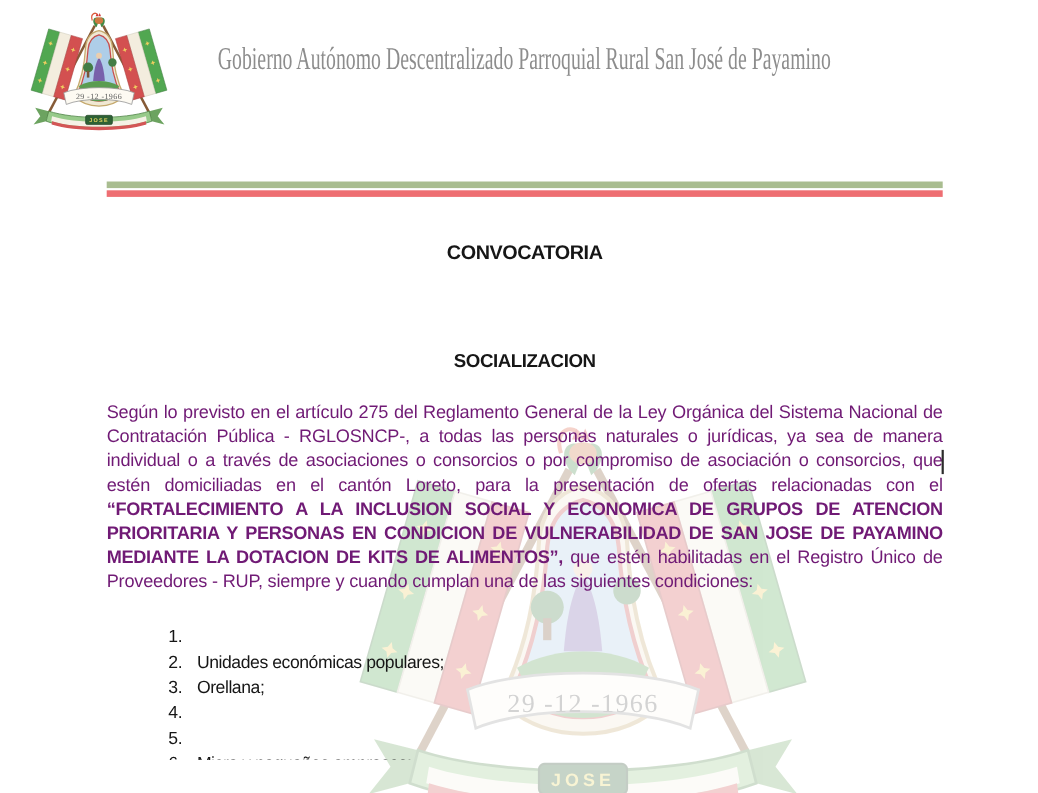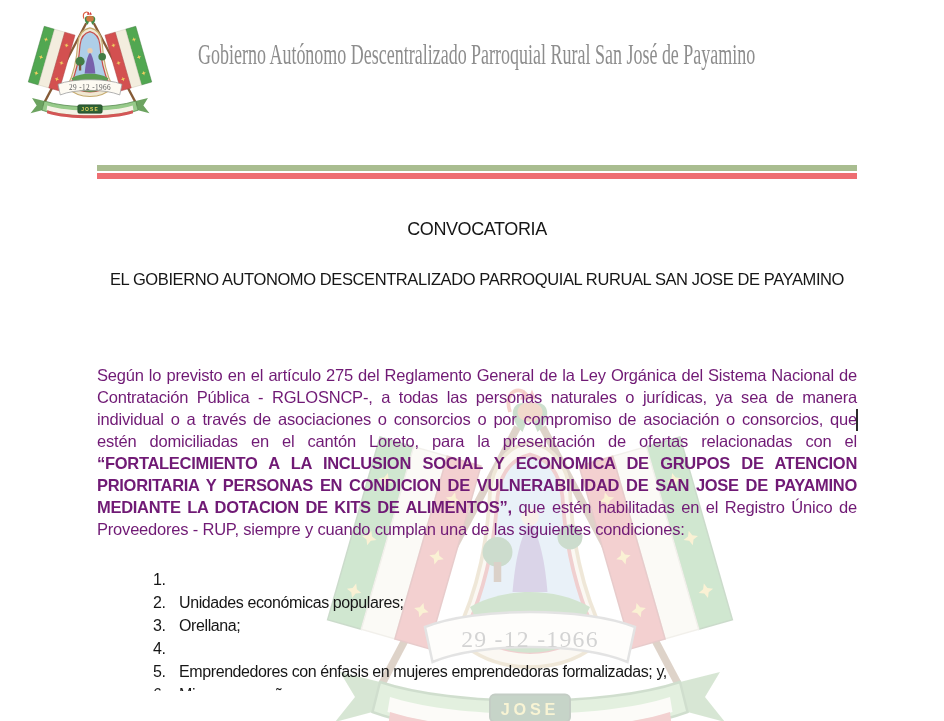--- a/index.html
+++ b/index.html
@@ -22,21 +22,21 @@
   }
   .hdr-law{
     position:absolute;left:97px;top:126px;width:760px;text-align:center;
     font-size:16px;font-style:italic;color:#d0707a;letter-spacing:-.2px;
     text-decoration:underline;
   }
   .bar{position:absolute;left:97px;width:760px;height:6px;}
   .bar-green{top:165px;background:#a9bd90;}
   .bar-red{top:173px;background:#ee6e72;}
   
-  .doc-h{position:absolute;left:97px;width:760px;text-align:center;font-weight:normal;
+  .doc-h{position:absolute;left:97px;width:760px;text-align:center;font-weight:bold;
          white-space:nowrap;letter-spacing:-.4px;color:#161616;}
   .doc-h1{top:219px;font-size:18px;}
   .doc-h2{top:270px;font-size:16.5px;}
   .doc-h3{top:319px;font-size:17px;}
   .doc-paragraph{
     position:absolute;left:97px;top:364px;width:760px;
     font-size:16.5px;line-height:22px;letter-spacing:-.2px;
     text-align:justify;color:#701a75;
   }
   .doc-paragraph strong{font-size:16.5px;letter-spacing:-.3px;}
@@ -121,22 +121,22 @@
 
   <div class="hdr-title">Gobierno Autónomo Descentralizado Parroquial Rural San José de Payamino</div>
 
 
 
   <div class="bar bar-green"></div>
   <div class="bar bar-red"></div>
 
   <div class="doc-h doc-h1">CONVOCATORIA</div>
 
-  <div class="doc-h doc-h2">EL GOBIERNO AUTONOMO DESCENTRALIZADO PARROQUIAL RURUAL SAN JOSE DE PAYAMINO</div>
 
+  <div class="doc-h doc-h3">SOCIALIZACION</div>
 
   <div class="doc-paragraph">
     <span>Según lo previsto en el artículo 275 del Reglamento General de la Ley Orgánica del Sistema Nacional de Contratación Pública - RGLOSNCP-, a todas las personas naturales o jurídicas, ya sea de manera individual o a través de asociaciones o consorcios o por compromiso de asociación o consorcios, que estén domiciliadas en el cantón Loreto, para la presentación de ofertas relacionadas con el </span><strong>“FORTALECIMIENTO A LA INCLUSION SOCIAL Y ECONOMICA DE GRUPOS DE ATENCION PRIORITARIA Y PERSONAS EN CONDICION DE VULNERABILIDAD DE SAN JOSE DE PAYAMINO MEDIANTE LA DOTACION DE KITS DE ALIMENTOS”,</strong><span> que estén habilitadas en el Registro Único de Proveedores - RUP, siempre y cuando cumplan una de las siguientes condiciones:</span>
   </div>
 
   <div class="caret"></div>
 
   <div class="conditions">
 
       <div class="cond-item">
@@ -152,21 +152,20 @@
         <span class="num">3.</span>
         <span class="txt">Orellana;</span>
       </div>
 
       <div class="cond-item">
         <span class="num">4.</span>
       </div>
 
       <div class="cond-item">
         <span class="num">5.</span>
-        <span class="txt">Emprendedores con énfasis en mujeres emprendedoras formalizadas; y,</span>
       </div>
 
       <div class="cond-item">
         <span class="num">6.</span>
         <span class="txt">Micro y pequeñas empresas;</span>
       </div>
     </div>
 
 </div>
 

